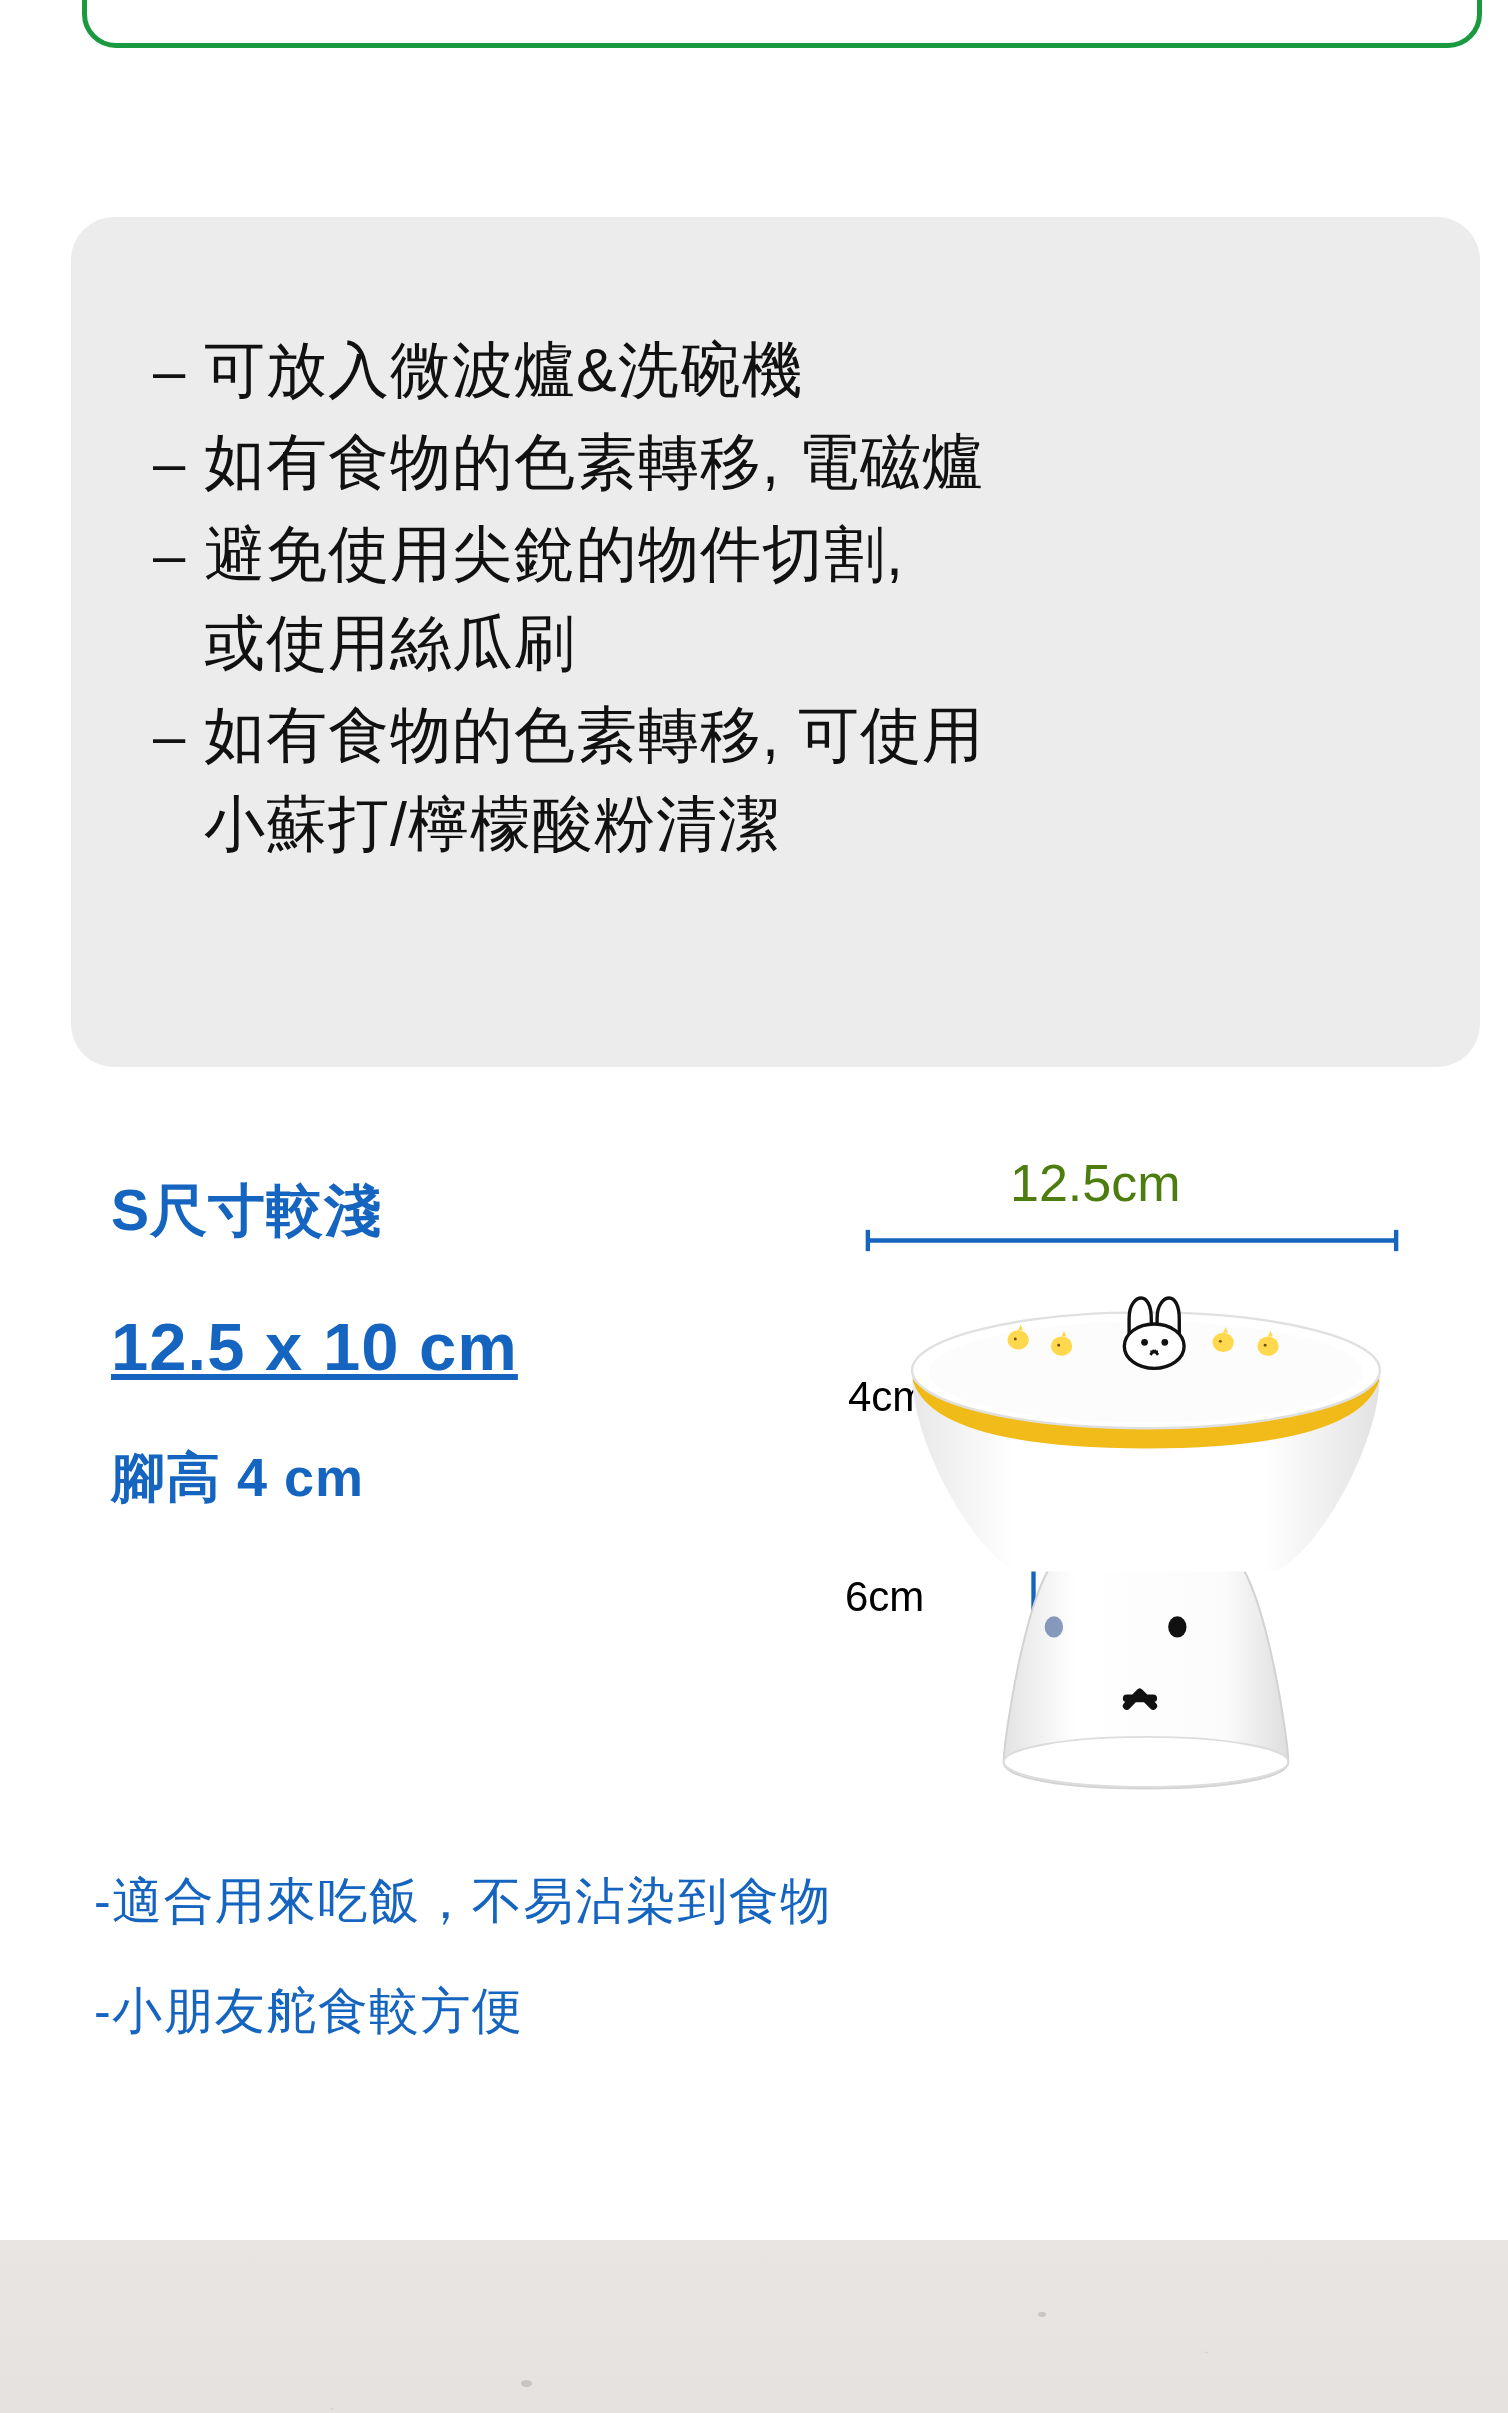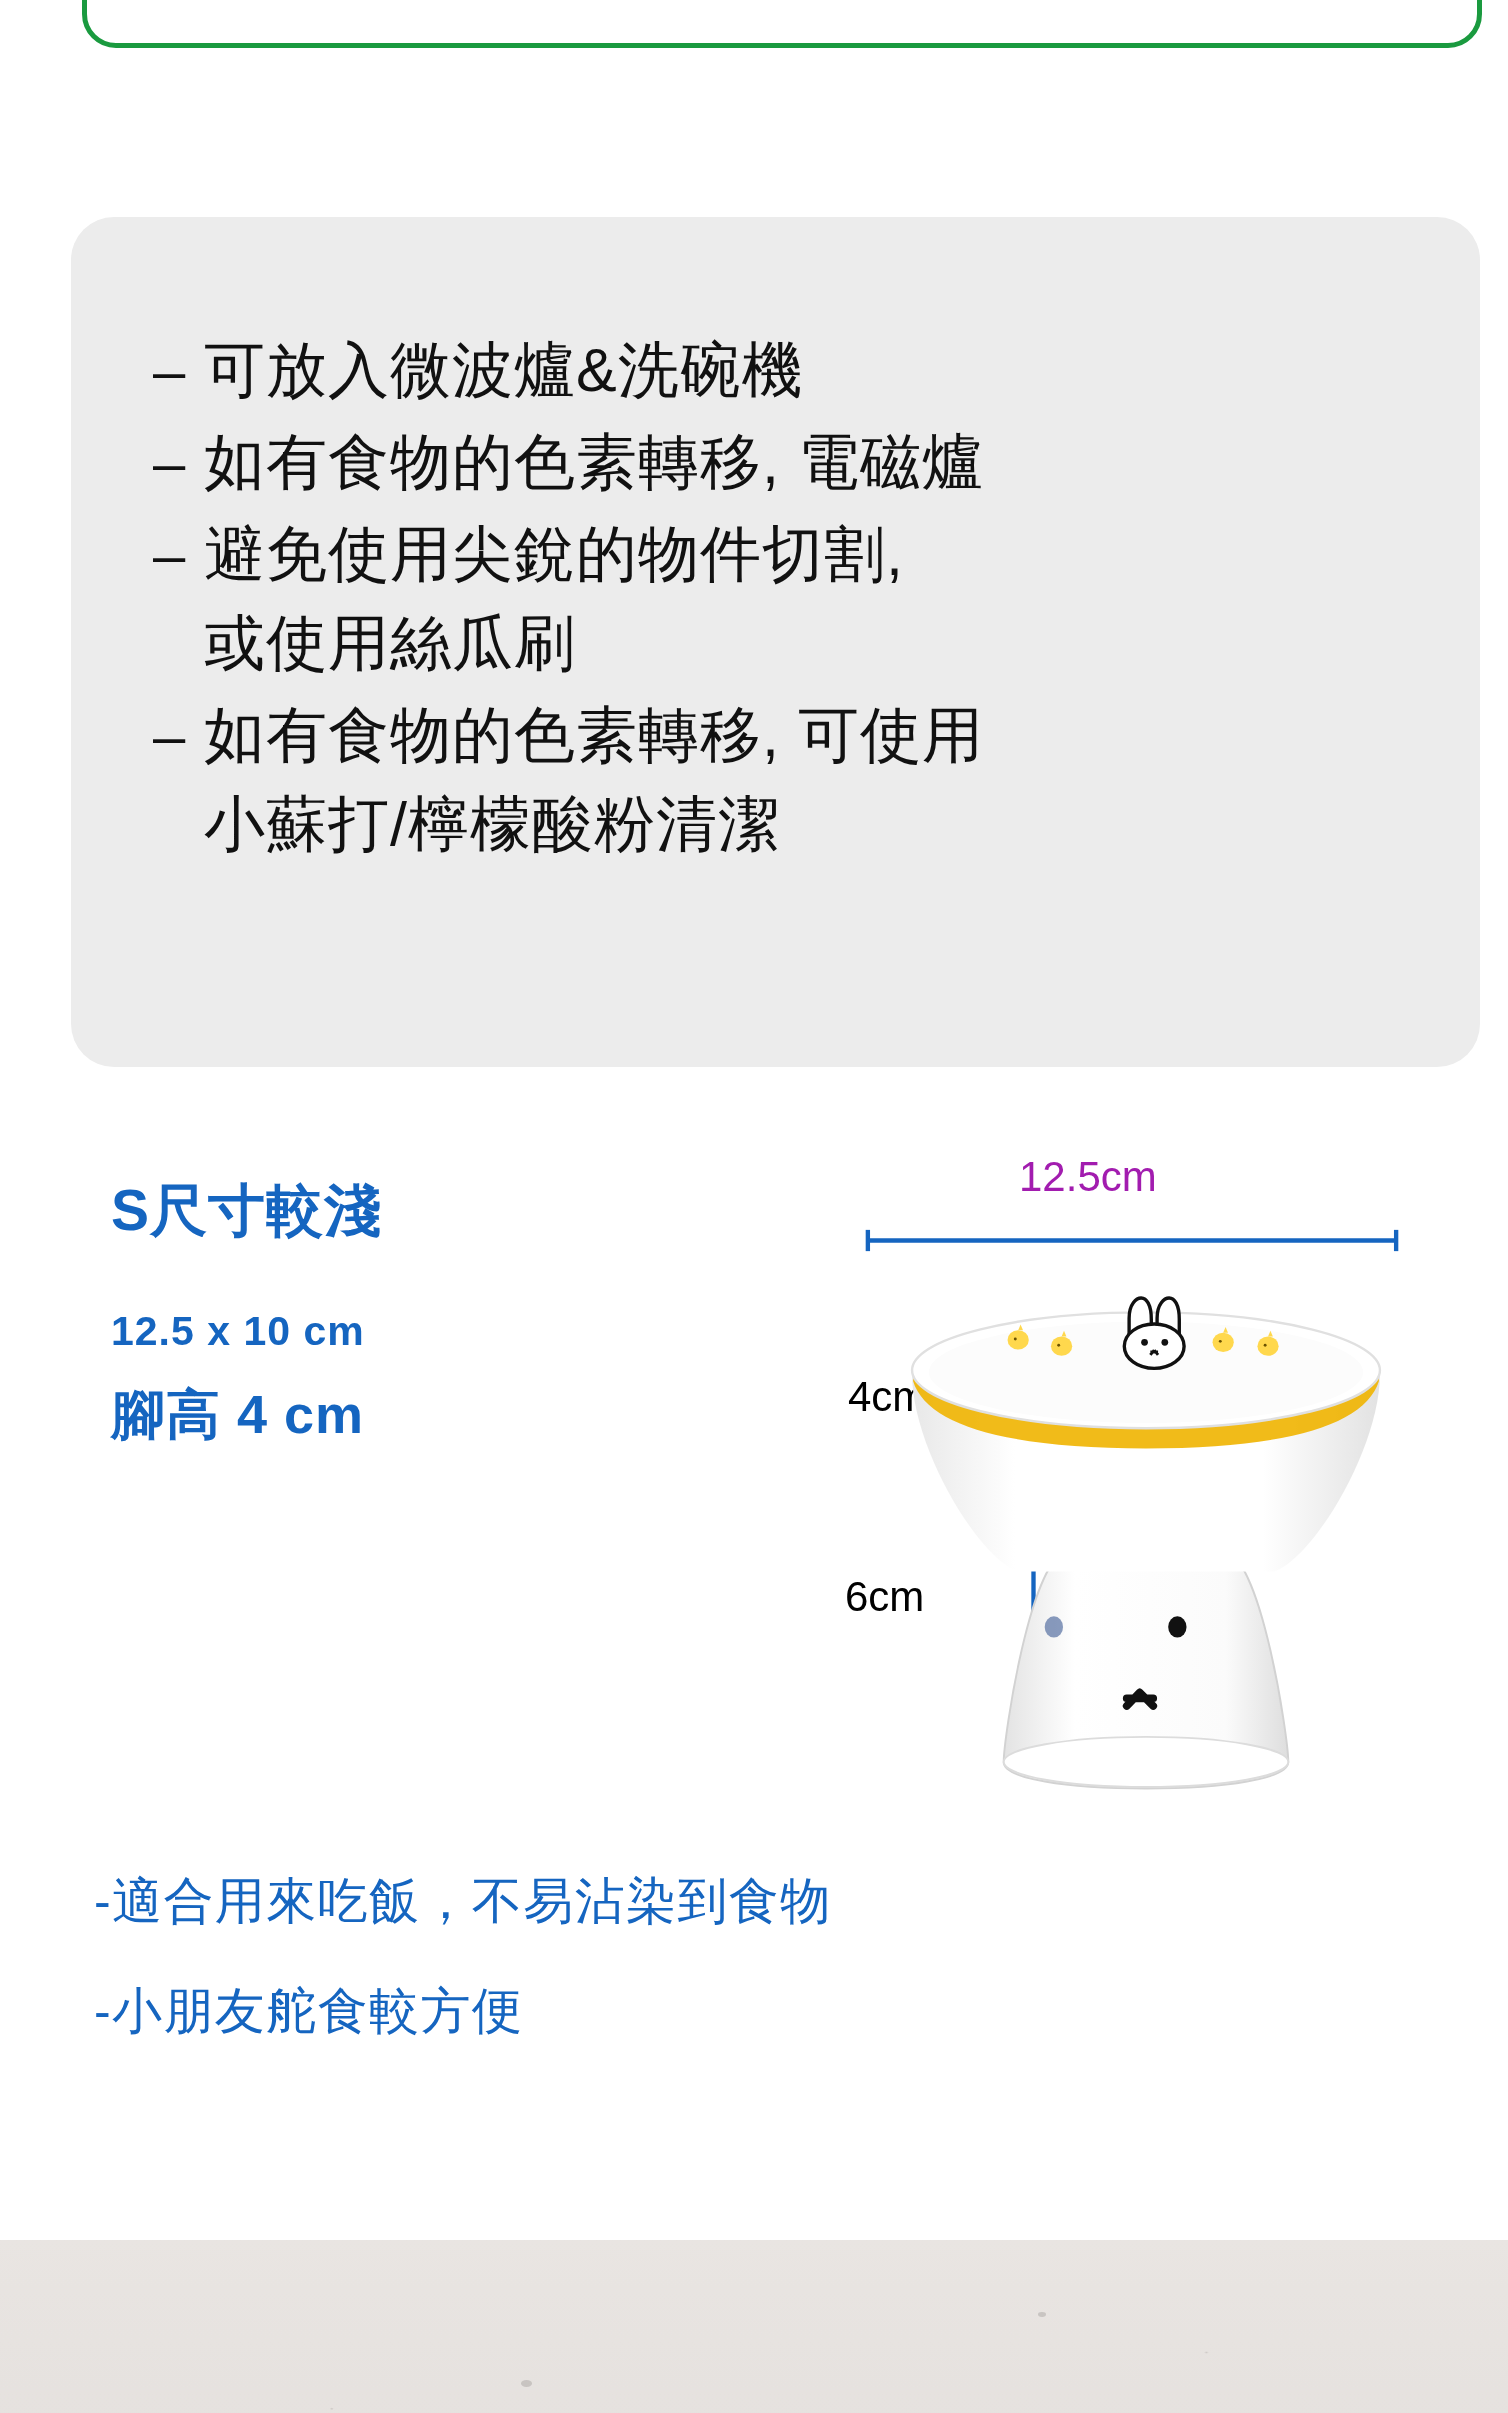--- a/index.html
+++ b/index.html
@@ -91,22 +91,23 @@
   .spec-line {
     color: #1565c0;
     font-weight: bold;
     letter-spacing: 1px;
   }
   .spec-title {
     font-size: 57px;
     margin-bottom: 58px;
   }
   .spec-dim {
-    font-size: 41px;
-    margin-bottom: 24px;
+    font-size: 67px;
+    margin-bottom: 57px;
+    text-decoration: underline;
   }
   .spec-foot {
     font-size: 54px;
     margin-bottom: 57px;
   }
   .spec-depth {
     font-size: 54px;
     margin-bottom: 0;
   }
 
@@ -128,24 +129,24 @@
   .bowl-area {
     position: absolute;
     left: 700px;
     top: 0;
     width: 724px;
     height: 724px;
   }
 
   .dim-top-label {
     position: absolute;
-    left: 319px;
+    left: 310px;
     top: 43px;
-    font-size: 42px;
-    color: #a21caf;
+    font-size: 52px;
+    color: #4d7c0f;
   }
   .dim-top-line {
     position: absolute;
     left: 164px;
     top: 116px;
     width: 536px;
     height: 29px;
   }
 
   .dim-left-label-4 {

